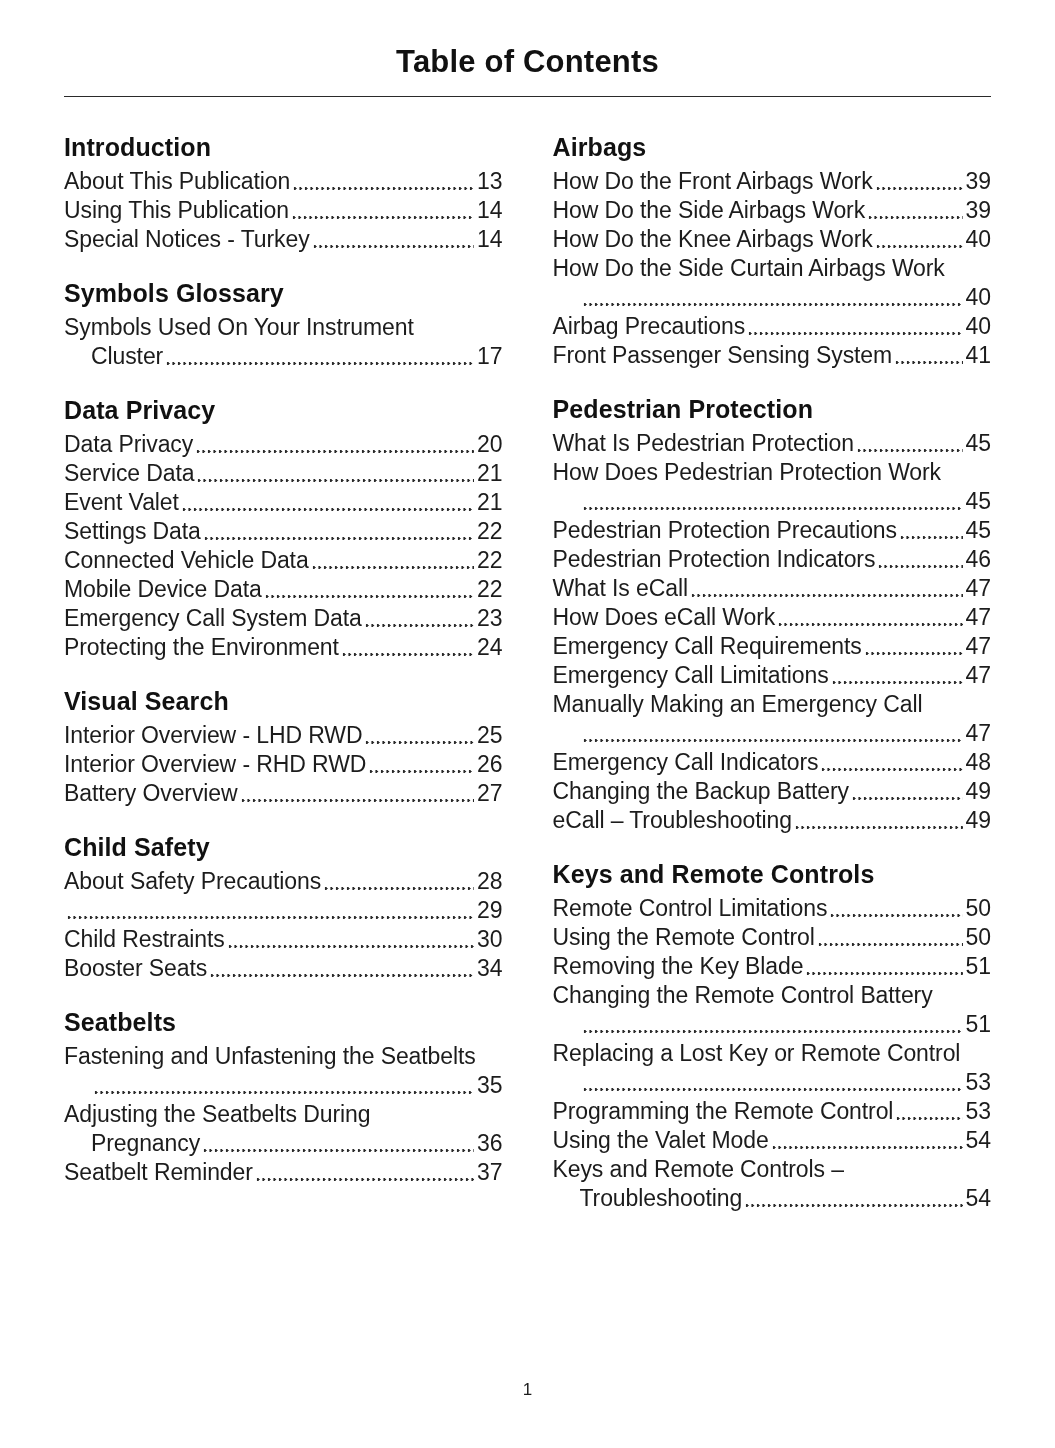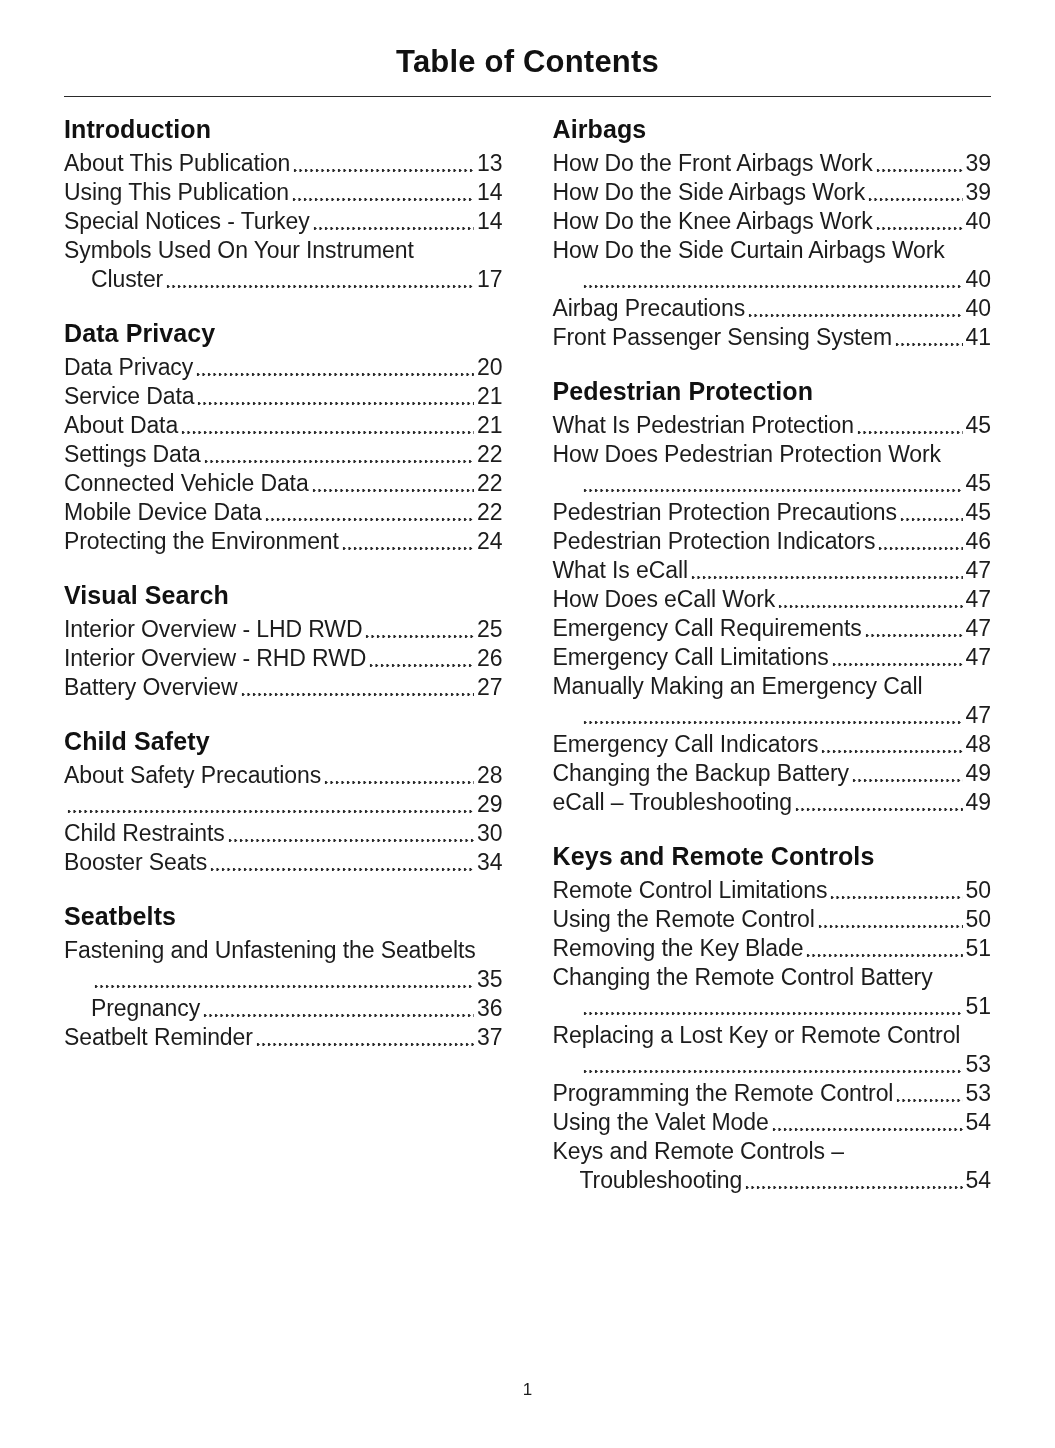--- a/index.html
+++ b/index.html
@@ -28,21 +28,21 @@
     color: #111;
   }
   .title-rule {
     border: none;
     border-top: 1.6px solid #2a2a2a;
     margin: 16px 0 0 0;
   }
   .columns {
     display: flex;
     gap: 50px;
-    margin-top: 18px;
+    margin-top: 36px;
   }
   .col {
     flex: 1 1 0;
     min-width: 0;
   }
   .toc-section { margin: 0; }
   .sec-heading {
     margin: 25px 0 5px 0;
     font-size: 25px;
     font-weight: 800;
@@ -108,20 +108,21 @@
           </div>
           <div class="entry">
             <div class="entry-line">
               <span class="txt">Special Notices - Turkey</span>
               <span class="dots"></span>
               <span class="pg">14</span>
             </div>
           </div>
         </section>
         <section class="toc-section">
+          <h2 class="sec-heading">Symbols Glossary</h2>
           <div class="entry">
             <div class="entry-line">
               <span class="txt">Symbols Used On Your Instrument</span>
             </div>
             <div class="entry-line cont">
               <span class="txt">Cluster</span>
               <span class="dots"></span>
               <span class="pg">17</span>
             </div>
           </div>
@@ -137,21 +138,21 @@
           </div>
           <div class="entry">
             <div class="entry-line">
               <span class="txt">Service Data</span>
               <span class="dots"></span>
               <span class="pg">21</span>
             </div>
           </div>
           <div class="entry">
             <div class="entry-line">
-              <span class="txt">About Data</span>
+              <span class="txt">Event Valet</span>
               <span class="dots"></span>
               <span class="pg">21</span>
             </div>
           </div>
           <div class="entry">
             <div class="entry-line">
               <span class="txt">Settings Data</span>
               <span class="dots"></span>
               <span class="pg">22</span>
             </div>
@@ -163,20 +164,27 @@
               <span class="pg">22</span>
             </div>
           </div>
           <div class="entry">
             <div class="entry-line">
               <span class="txt">Mobile Device Data</span>
               <span class="dots"></span>
               <span class="pg">22</span>
             </div>
           </div>
+          <div class="entry">
+            <div class="entry-line">
+              <span class="txt">Emergency Call System Data</span>
+              <span class="dots"></span>
+              <span class="pg">23</span>
+            </div>
+          </div>
         </section>
         <section class="toc-section">
           <div class="entry">
             <div class="entry-line">
               <span class="txt">Protecting the Environment</span>
               <span class="dots"></span>
               <span class="pg">24</span>
             </div>
           </div>
         </section>
@@ -240,20 +248,23 @@
             <div class="entry-line">
               <span class="txt">Fastening and Unfastening the Seatbelts</span>
             </div>
             <div class="entry-line cont">
               <span class="txt"></span>
               <span class="dots"></span>
               <span class="pg">35</span>
             </div>
           </div>
           <div class="entry">
+            <div class="entry-line">
+              <span class="txt">Adjusting the Seatbelts During</span>
+            </div>
             <div class="entry-line cont">
               <span class="txt">Pregnancy</span>
               <span class="dots"></span>
               <span class="pg">36</span>
             </div>
           </div>
           <div class="entry">
             <div class="entry-line">
               <span class="txt">Seatbelt Reminder</span>
               <span class="dots"></span>

